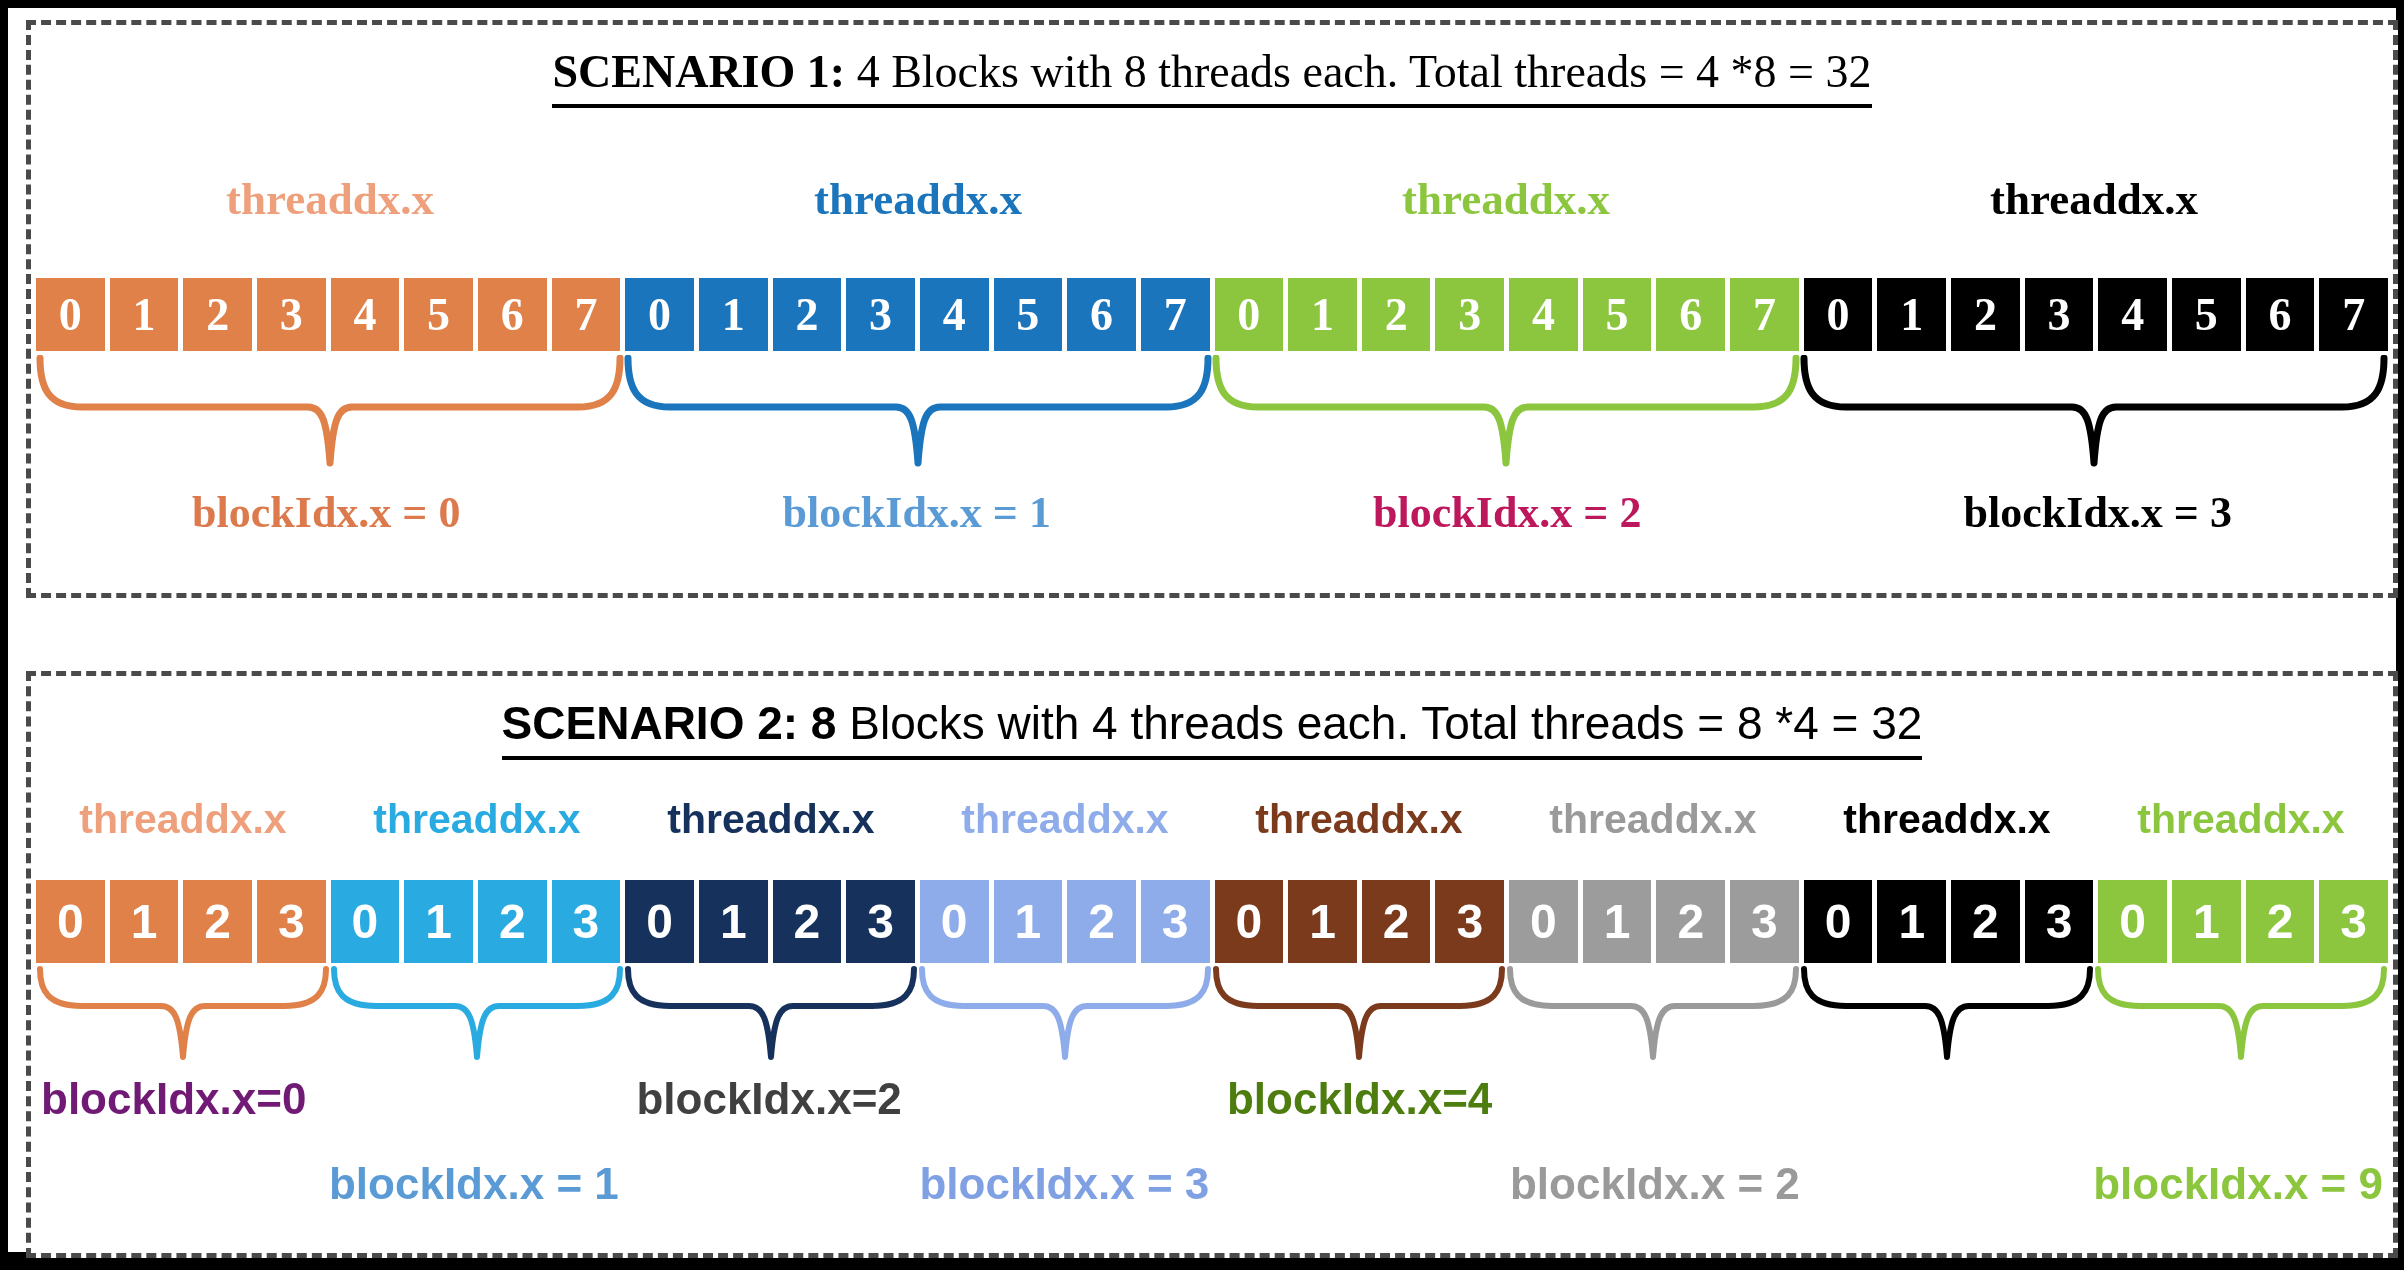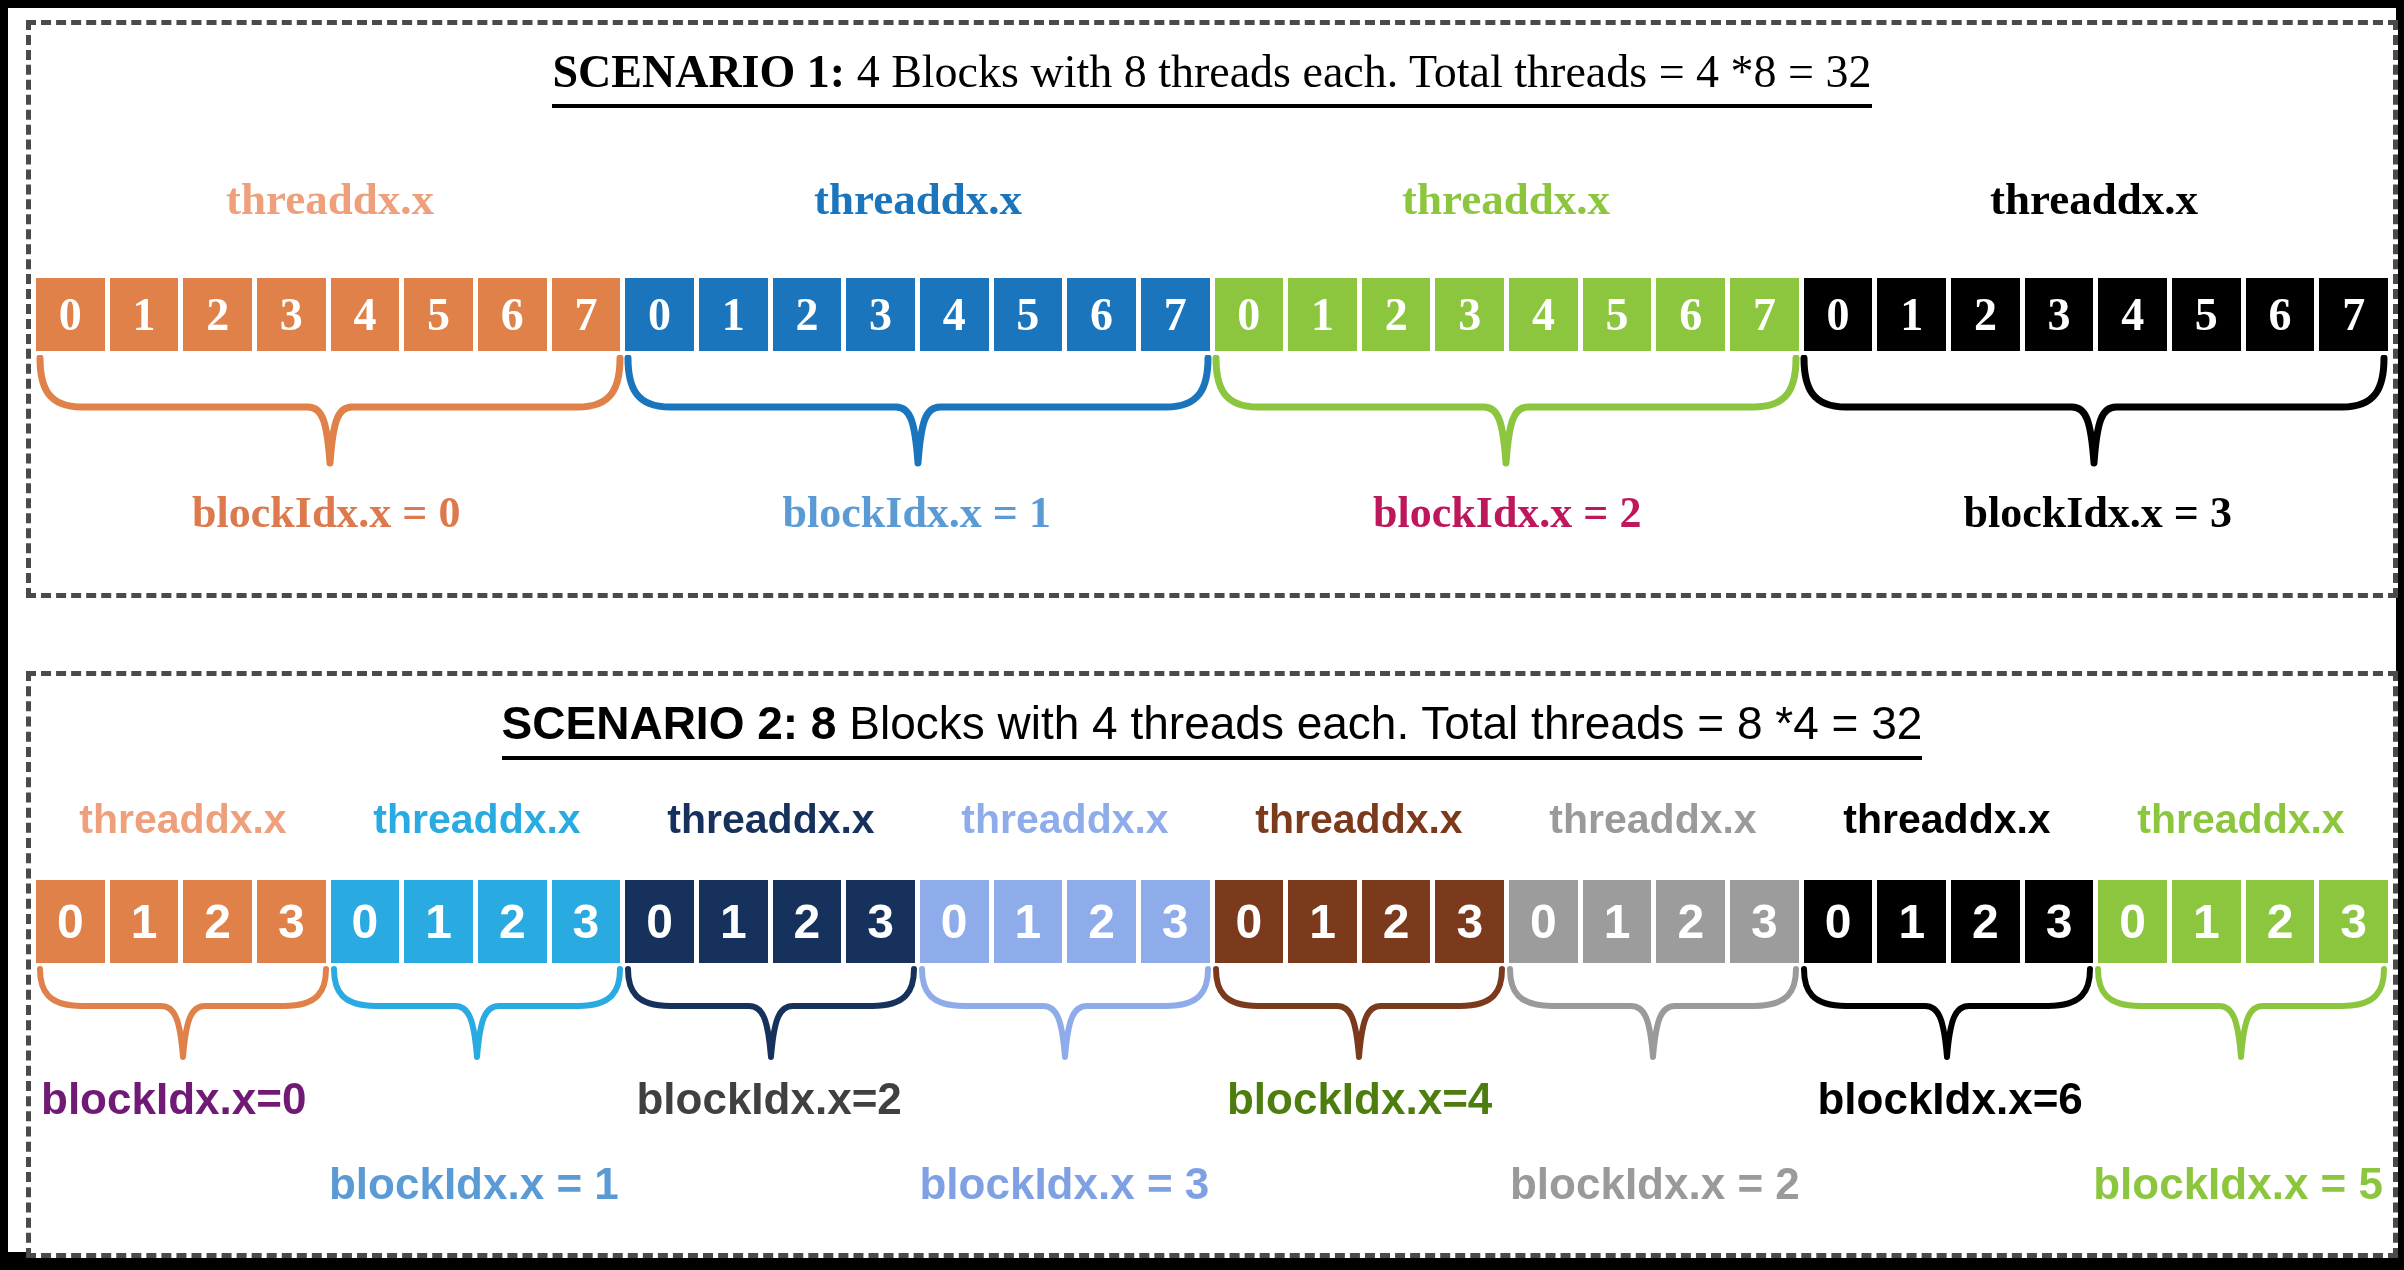--- a/index.html
+++ b/index.html
@@ -206,23 +206,22 @@
         <div class="brace">
           <svg width="294" height="95">
             <path d="M 4 3 C 4 24.8 12 40 46 40 L 125 40 C 139 40 144 54 147 91 C 150 54 155 40 169 40 L 248 40 C 282 40 290 24.8 290 3" fill="none" stroke="#8CC63F" stroke-width="6" stroke-linecap="round" stroke-linejoin="round"></path>
           </svg>
         </div>
       </div>
     <div class="block-labels-row block-labels-row-0">
         <div class="block-label" style="color: #701a75; left: 10px; text-align: center;">blockIdx.x=0</div>
         <div class="block-label" style="color: #404040; left: 31.25%; transform: translateX(-50%);">blockIdx.x=2</div>
         <div class="block-label" style="color: #4d7c0f; left: 56.25%; transform: translateX(-50%);">blockIdx.x=4</div>
-        <div class="block-label" style="color: rgb(0, 0, 0); left: 81.25%; transform: translateX(-50%);">blockIdx.x=6</div>
       </div>
     <div class="block-labels-row block-labels-row-1">
         <div class="block-label" style="color: rgb(91, 155, 213); left: 18.75%; transform: translateX(-50%);">blockIdx.x = 1</div>
         <div class="block-label" style="color: rgb(127, 161, 228); left: 43.75%; transform: translateX(-50%);">blockIdx.x = 3</div>
         <div class="block-label" style="color: rgb(154, 154, 154); left: 68.75%; transform: translateX(-50%);">blockIdx.x = 2</div>
-        <div class="block-label" style="color: rgb(140, 198, 63); right: 10px;">blockIdx.x = 5</div>
+        <div class="block-label" style="color: rgb(140, 198, 63); right: 10px;">blockIdx.x = 9</div>
       </div>
   </div>
 
 </div>
 
 </body></html>

